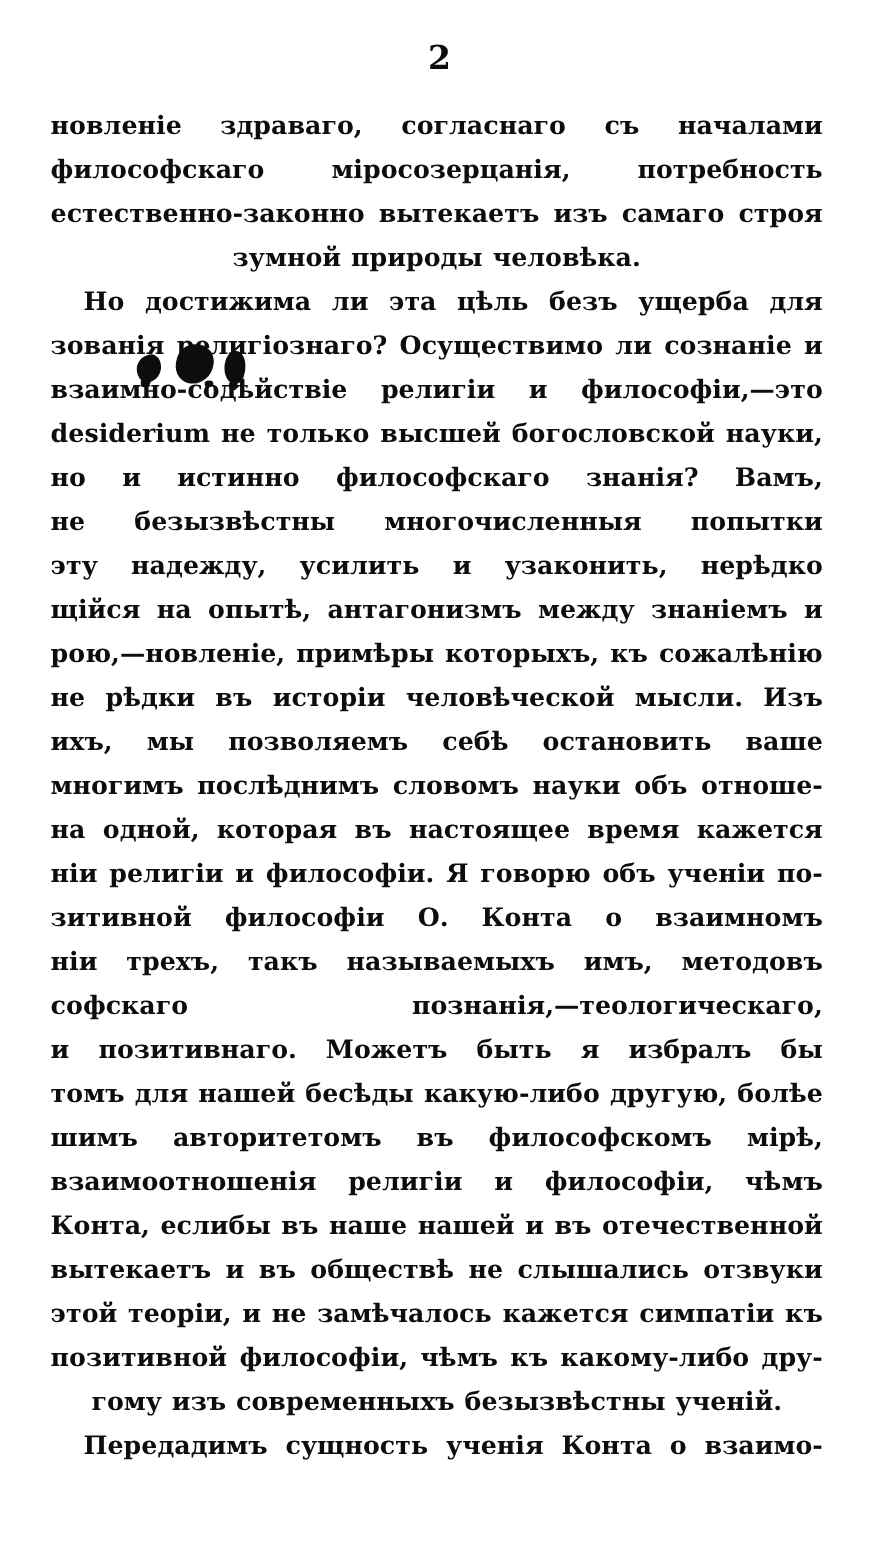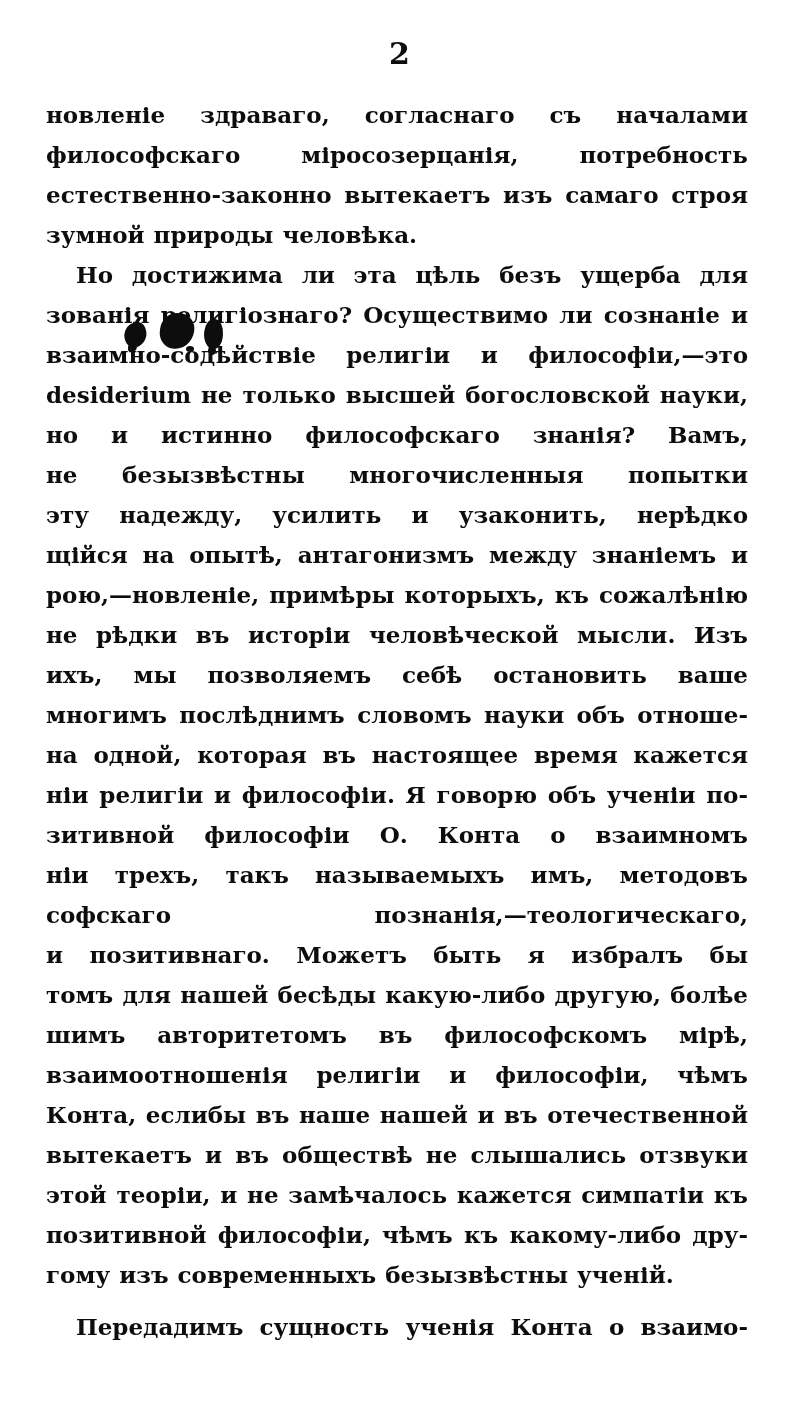--- a/index.html
+++ b/index.html
@@ -26,27 +26,27 @@
   .text-block {
     position: absolute;
     top: 95px; left: 46px; right: 52px;
   }
   .line {
     font-size: 23px;
     line-height: 40px;
     height: 40px;
     overflow: hidden;
     font-weight: bold;
-    text-align: left;
+    text-align: center;
     word-spacing: 1px;
   }
   .line.just { text-align: justify; }
   .line.just::after { content: ""; display: inline-block; width: 100%; height: 0; }
   .line.indent { text-indent: 30px; }
-  .line.gap { margin-top: 12px; }
+  .line.gap { margin-top: 0; }
   
   .ink-blot { position: absolute; left: 120px; top: 310px; width: 112px; height: 48px; }
   .ink-blot .blob { position: absolute; background: #0d0d0d; }
   .blob.b1 { left: 4px;  top: 13px; width: 23px; height: 24px; border-radius: 65% 40% 70% 45%; transform: rotate(-18deg); }
   .blob.b1t{ left: 8px;  top: 33px; width: 9px;  height: 9px;  border-radius: 60% 50% 80% 40%; }
   .blob.b2 { left: 40px; top: 3px;  width: 34px; height: 36px; border-radius: 55% 48% 62% 50%; transform: rotate(8deg); }
   .blob.b3 { left: 84px; top: 9px;  width: 19px; height: 30px; border-radius: 50% 55% 45% 60%; transform: rotate(6deg); }
   .blob.b3t{ left: 88px; top: 36px; width: 8px;  height: 9px;  border-radius: 50%; }
   .blob.b4 { left: 66px; top: 36px; width: 8px;  height: 6px;  border-radius: 50%; }
 </style>

